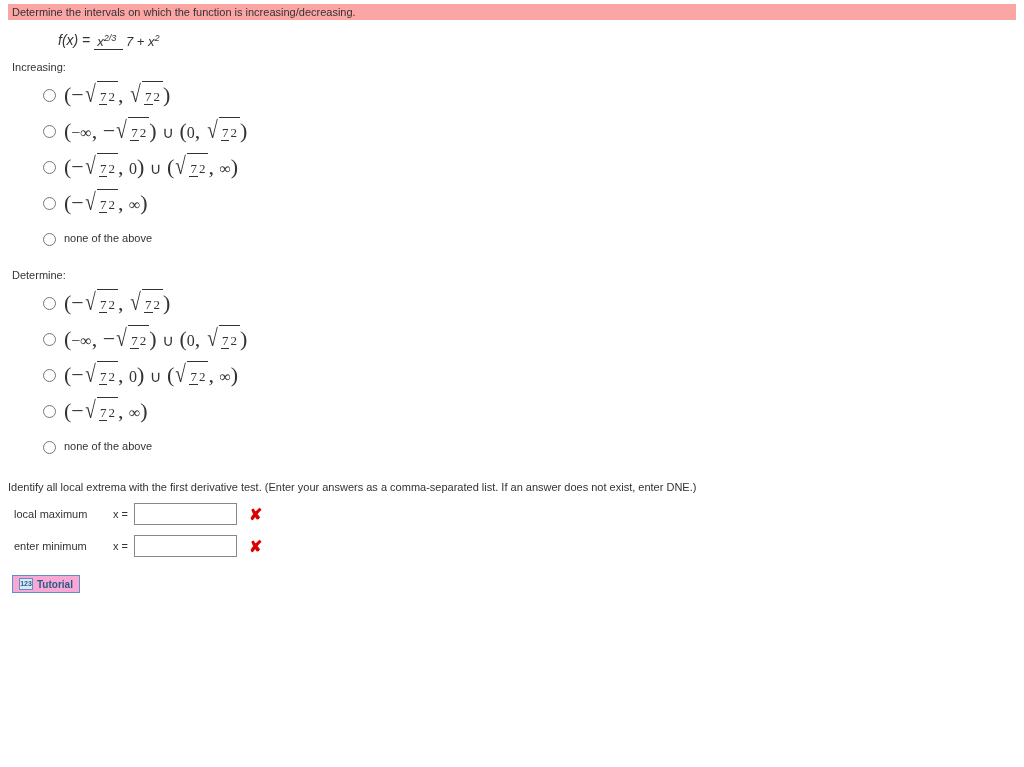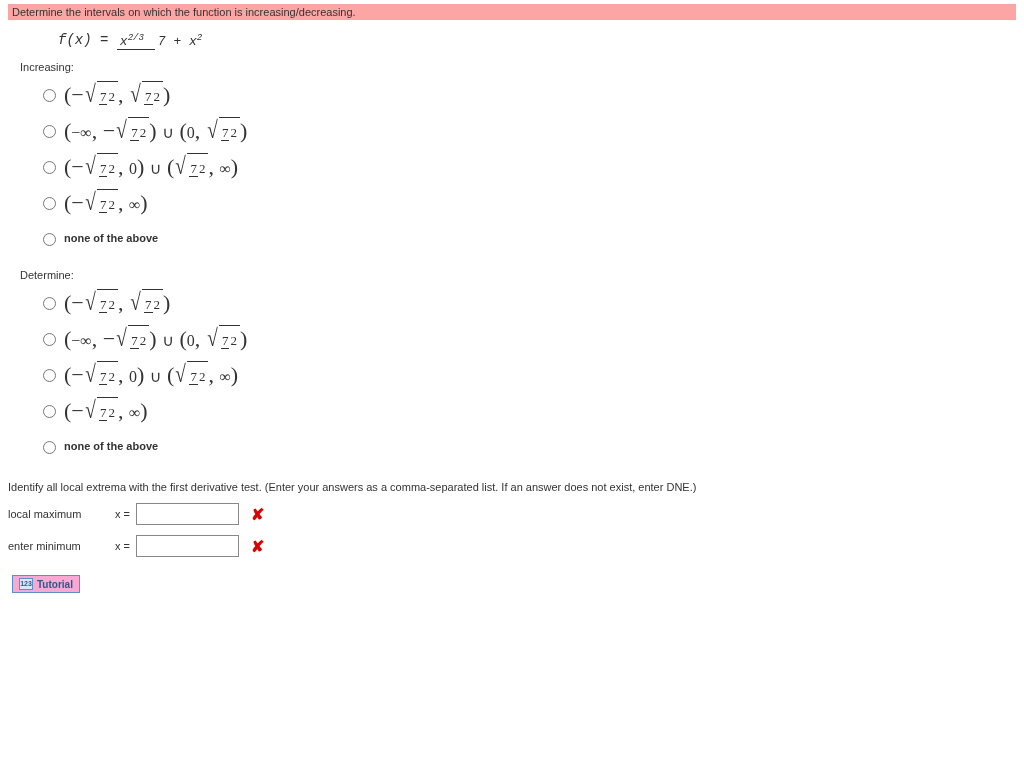--- a/index.html
+++ b/index.html
@@ -11,38 +11,38 @@
     background: #fff;
   }
   .question-header {
     background: #fca5a5;
     padding: 2px 4px;
     margin-bottom: 8px;
   }
   .func-display {
     padding: 4px 0 8px 50px;
     font-style: italic;
-    font-family: Liberation Mono, monospace;
+    font-family: Liberation Sans, sans-serif;
     font-size: 14px;
   }
   .fraction {
     display: inline-block;
     vertical-align: middle;
     text-align: center;
     font-size: 13px;
   }
   .fraction .num {
     border-bottom: 1px solid #333;
     padding: 0 3px;
   }
   .fraction .den {
     padding: 0 3px;
   }
   .section-label {
-    margin: 4px 0 4px 12px;
+    margin: 4px 0 4px 4px;
   }
   .options {
     margin-left: 30px;
   }
   .option-row {
     display: flex;
     align-items: center;
     margin: 6px 0;
     min-height: 30px;
   }
@@ -81,32 +81,32 @@
   .mini-frac .mn {
     border-bottom: 1px solid #333;
     padding: 0 1px;
   }
   .mini-frac .md {
     padding: 0 1px;
   }
   .plain-option {
     font-family: Verdana, Arial, sans-serif;
     font-size: 11px;
-    font-weight: bold;
   }
   .extrema-section {
     margin-top: 20px;
   }
   .extrema-row {
     display: flex;
     align-items: center;
     margin: 10px 0;
   }
   .extrema-label {
-    width: 107px;
+    width: 99px;
+    margin-left: 6px;
   }
   .xequals {
     font-family: Verdana, Arial, sans-serif;
     font-size: 11px;
     margin-right: 6px;
   }
   .answer-input {
     border: 1px solid #888;
     width: 95px;
     height: 18px;

